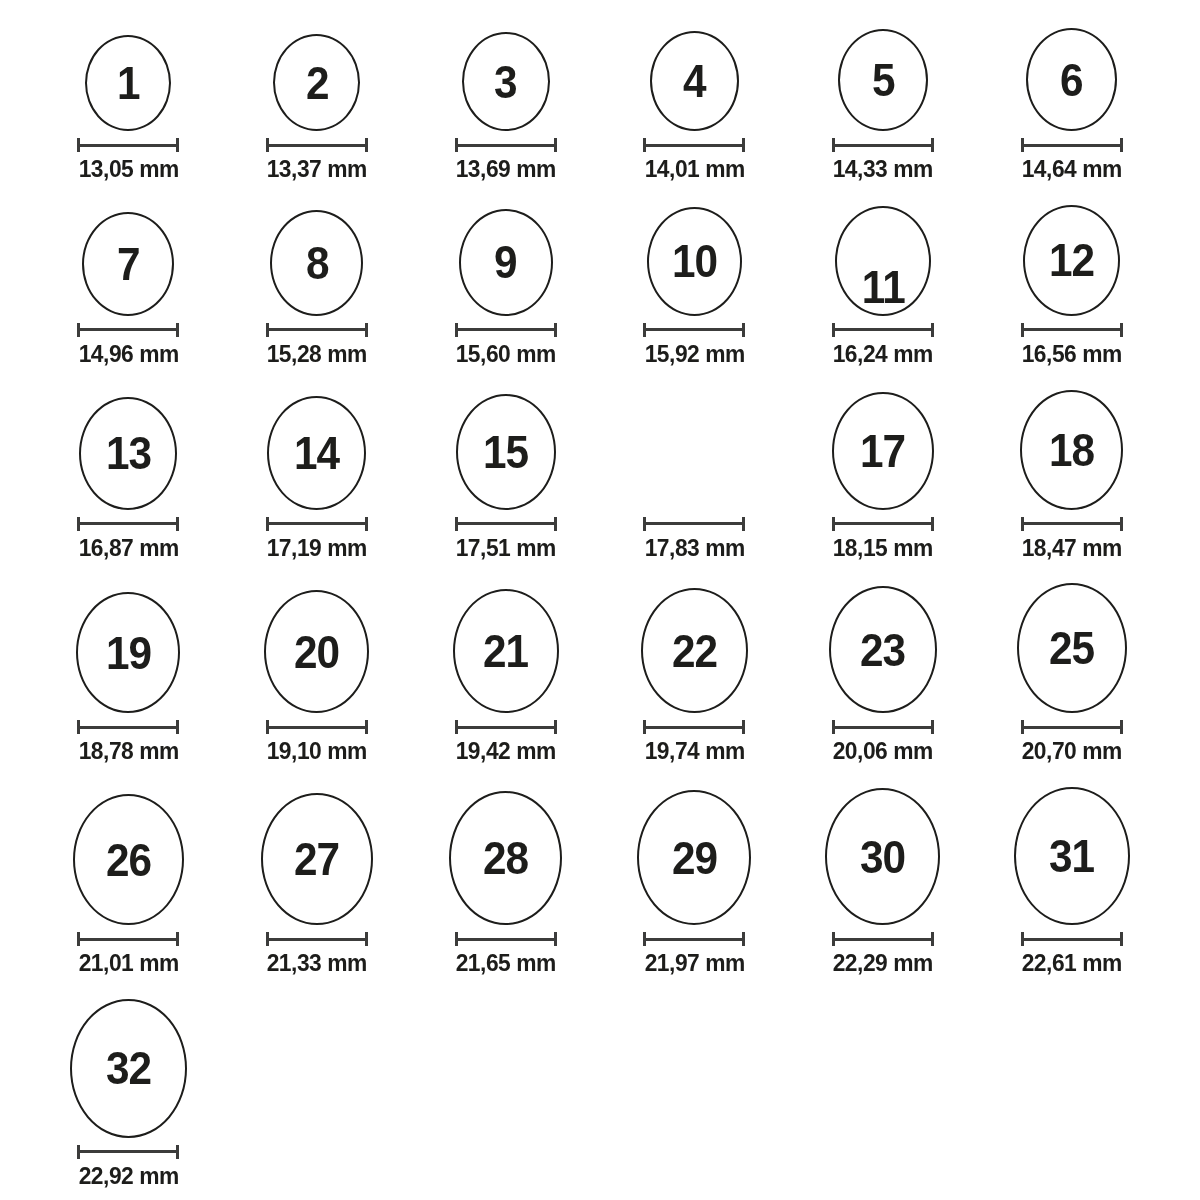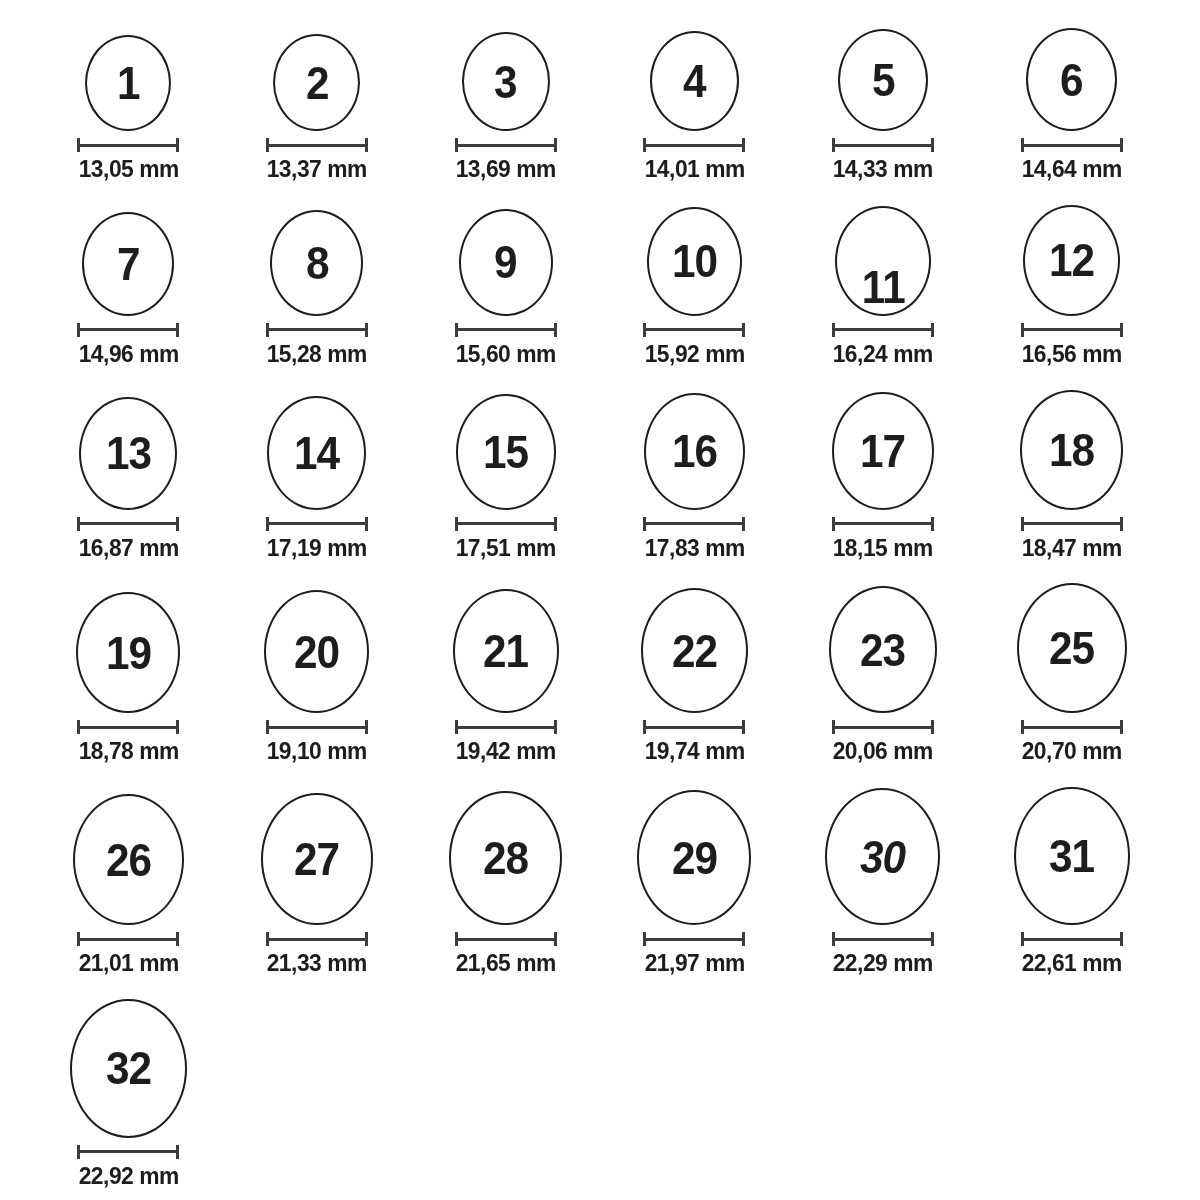--- a/index.html
+++ b/index.html
@@ -253,23 +253,20 @@
     </div>
     <div class="measure">
       <span class="tick"></span>
       <span class="bar"></span>
       <span class="tick"></span>
     </div>
     <div class="label">17,51 mm</div>
   </div>
 
   <div class="cell">
-    <div class="circle" style="width: 101px; height: 117px;">
-      <span class="num">16</span>
-    </div>
     <div class="measure">
       <span class="tick"></span>
       <span class="bar"></span>
       <span class="tick"></span>
     </div>
     <div class="label">17,83 mm</div>
   </div>
 
   <div class="cell">
     <div class="circle" style="width: 102px; height: 118px;">
@@ -410,21 +407,21 @@
     </div>
     <div class="measure">
       <span class="tick"></span>
       <span class="bar"></span>
       <span class="tick"></span>
     </div>
     <div class="label">21,97 mm</div>
   </div>
 
   <div class="cell">
-    <div class="circle" style="width: 115px; height: 137px; font-style: italic;">
+    <div class="circle" style="width: 115px; height: 137px;">
       <span class="num">30</span>
     </div>
     <div class="measure">
       <span class="tick"></span>
       <span class="bar"></span>
       <span class="tick"></span>
     </div>
     <div class="label">22,29 mm</div>
   </div>
 

